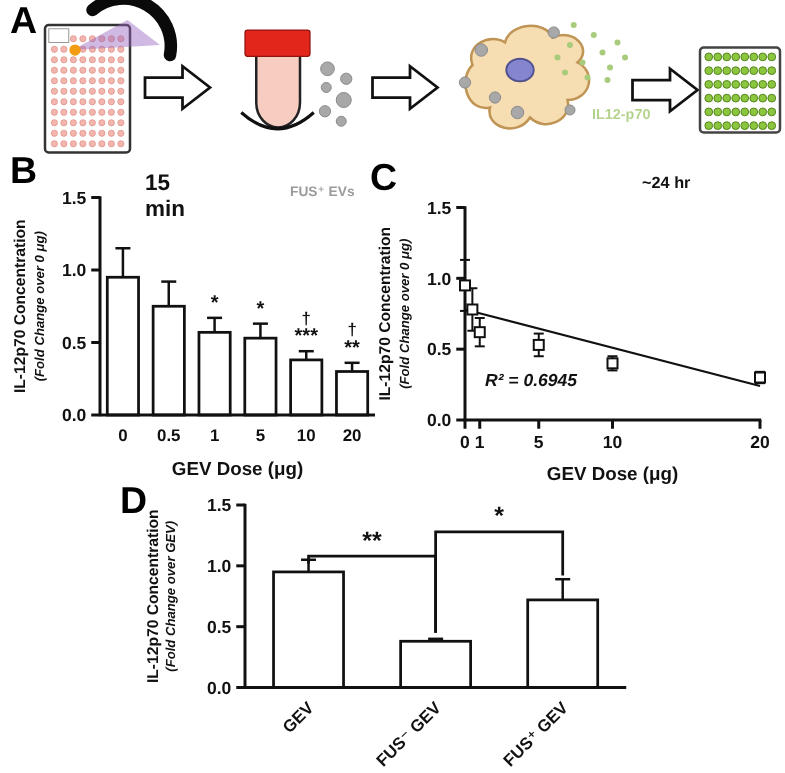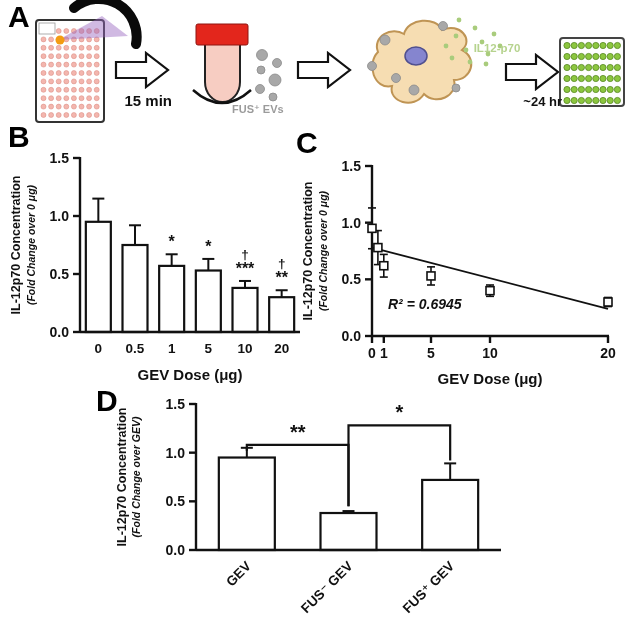--- a/index.html
+++ b/index.html
@@ -1,19 +1,19 @@
 <!DOCTYPE html>
 <html><head>
 <meta charset="utf-8">
 <style>
   html,body{margin:0;padding:0;background:#fff;}
   body{width:628px;height:618px;position:relative;font-family:"Liberation Sans","DejaVu Sans",sans-serif;color:#111;overflow:hidden;}
   .figure{position:relative;width:628px;height:618px;background:#fff;}
   .panel-label{position:absolute;font-size:30px;font-weight:800;line-height:30px;color:#000;}
-  .schematic-label{position:absolute;font-weight:700;color:#111;}
+  .schematic-label{position:absolute;font-weight:700;color:#111;margin-top:44px;}
   svg{position:absolute;overflow:visible;}
   svg text{font-family:"Liberation Sans","DejaVu Sans",sans-serif;}
 </style>
 </head>
 <body>
 
 <div class="figure">
 
   <span class="panel-label" style="left:8px;top:2px;">A</span>
   <span class="panel-label" style="left:8px;top:122px;">B</span>
@@ -210,24 +210,24 @@
         <circle cx="574.2" cy="100.5" r="3.1" fill="#8cc63f" stroke="#55861f" stroke-width="0.8"></circle>
         <circle cx="581.4" cy="100.5" r="3.1" fill="#8cc63f" stroke="#55861f" stroke-width="0.8"></circle>
         <circle cx="588.6" cy="100.5" r="3.1" fill="#8cc63f" stroke="#55861f" stroke-width="0.8"></circle>
         <circle cx="595.8" cy="100.5" r="3.1" fill="#8cc63f" stroke="#55861f" stroke-width="0.8"></circle>
         <circle cx="603" cy="100.5" r="3.1" fill="#8cc63f" stroke="#55861f" stroke-width="0.8"></circle>
         <circle cx="610.2" cy="100.5" r="3.1" fill="#8cc63f" stroke="#55861f" stroke-width="0.8"></circle>
         <circle cx="617.4" cy="100.5" r="3.1" fill="#8cc63f" stroke="#55861f" stroke-width="0.8"></circle>
       </g>
     </svg>
 
-  <span class="schematic-label" style="left:116px;top:92px;width:56px;text-align:right;font-size:15px;">15 min</span>
+  <span class="schematic-label" style="left:116px;top:92px;width:56px;text-align:left;font-size:18px;">15 min</span>
   <span class="schematic-label" style="left:232px;top:103px;width:74px;font-size:11px;color:#9b9b9b;">FUS⁺ EVs</span>
   <span class="schematic-label" style="left:458px;top:42px;width:78px;text-align:center;font-size:11.5px;color:#b6d38e;">IL12-p70</span>
-  <span class="schematic-label" style="left:504px;top:94px;width:58px;text-align:right;font-size:13px;">~24 hr</span>
+  <span class="schematic-label" style="left:504px;top:94px;width:58px;text-align:center;font-size:13px;">~24 hr</span>
 
   <svg id="chart-b" width="300" height="248" style="left:8px;top:140px;">
       <g stroke="#111" stroke-width="2.4">
         <line x1="72" y1="17" x2="72" y2="193"></line>
         <line x1="65" y1="192" x2="72" y2="192"></line>
         <line x1="65" y1="134" x2="72" y2="134"></line>
         <line x1="65" y1="76" x2="72" y2="76"></line>
         <line x1="65" y1="18" x2="72" y2="18"></line>
       </g>
       <g>

